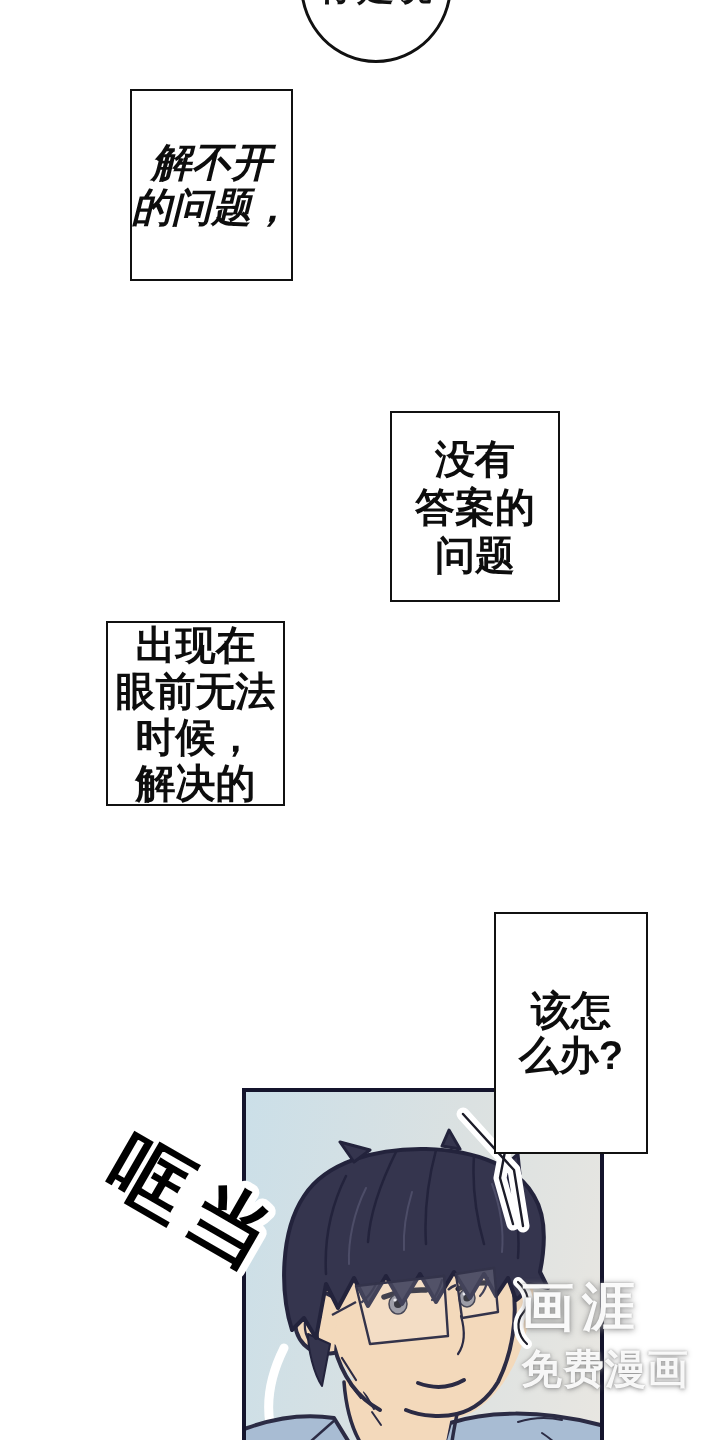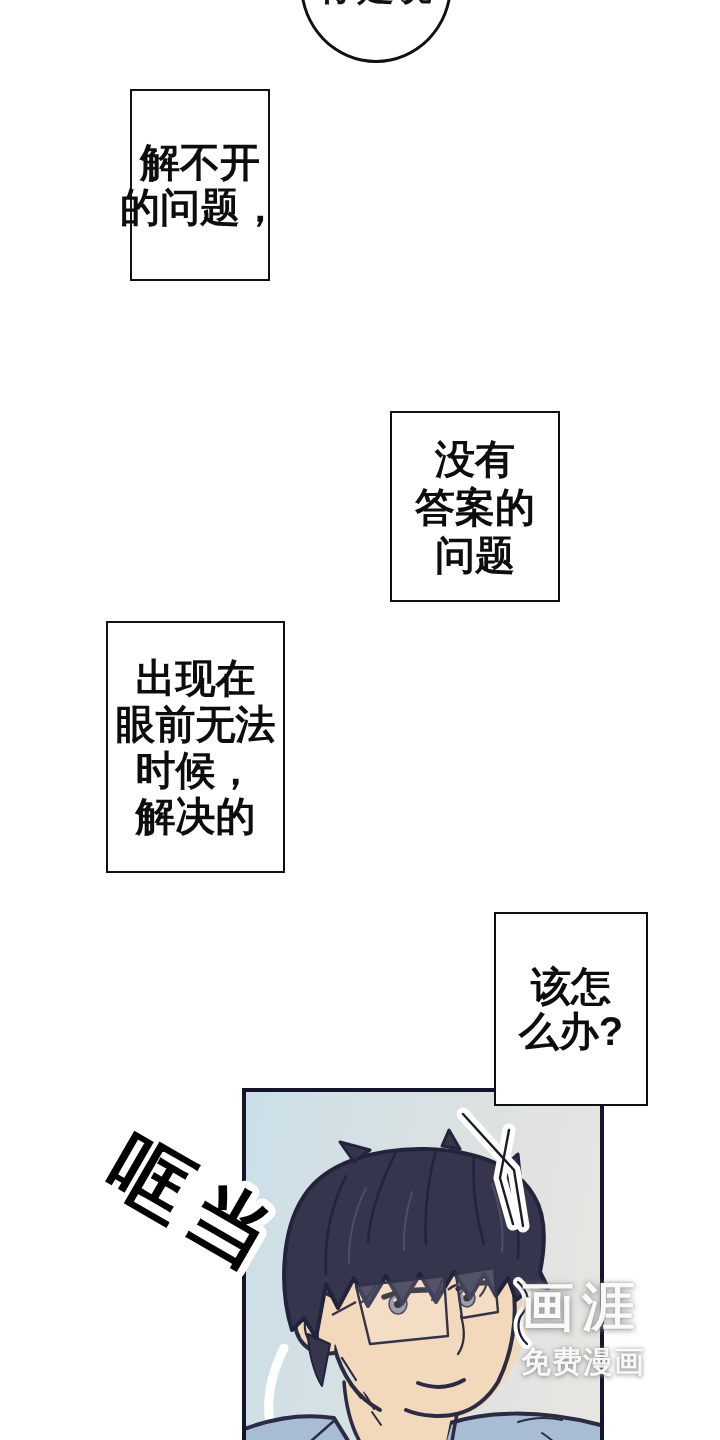--- a/index.html
+++ b/index.html
@@ -20,24 +20,24 @@
     letter-spacing:1px;white-space:nowrap;
   }
   
   .cap{
     position:absolute;background:#fff;border:2.5px solid #111;
     box-sizing:border-box;
     display:flex;flex-direction:column;align-items:center;justify-content:center;
     text-align:center;font-weight:bold;font-size:40px;color:#0d0d0d;
     letter-spacing:0;white-space:nowrap;
   }
-  .box1{left:130px;top:89px;width:140px;height:192px;line-height:45px;}
+  .box1{left:130px;top:89px;width:163px;height:192px;line-height:45px;font-style:italic;}
   .box2{left:390px;top:411px;width:170px;height:191px;line-height:48px;text-align:center;}
-  .box3{left:106px;top:621px;width:179px;height:252px;line-height:46px;}
-  .box4{left:494px;top:912px;width:154px;height:194px;line-height:45px;z-index:3;text-align:right;}
+  .box3{left:106px;top:621px;width:179px;height:185px;line-height:46px;}
+  .box4{left:494px;top:912px;width:154px;height:242px;line-height:45px;z-index:3;text-align:right;}
   
   .panel{
     position:absolute;left:242px;top:1088px;width:362px;height:352px;
     border:4px solid #14142c;border-bottom:none;box-sizing:border-box;
     z-index:1;background:linear-gradient(100deg,#cbdfe8 0%,#dbe1e1 55%,#e8e6e1 100%);
   }
   .panel svg{display:block;}
   
   .sfx{
     position:absolute;left:141px;top:1103px;z-index:4;
@@ -45,21 +45,21 @@
   }
   
   .wm{position:absolute;left:521px;top:1243px;z-index:5;margin-top:36px;}
   .wm-title{
     font-size:53px;font-weight:bold;letter-spacing:8px;line-height:56px;
     color:rgba(255,255,255,0.95);
     text-shadow:0 1px 6px rgba(130,130,130,0.95),0 0 2px rgba(150,150,150,0.7);
     white-space:nowrap;
   }
   .wm-sub{
-    margin-top:7px;font-size:30px;font-weight:bold;letter-spacing:1px;
+    margin-top:7px;font-size:41px;font-weight:bold;letter-spacing:1px;
     color:rgba(255,255,255,0.92);
     text-shadow:0 1px 5px rgba(130,130,130,0.9),0 0 2px rgba(150,150,150,0.65);
     white-space:nowrap;
     text-align:right;
   }
 </style>
 </head>
 <body>
 
 <div class="page">

